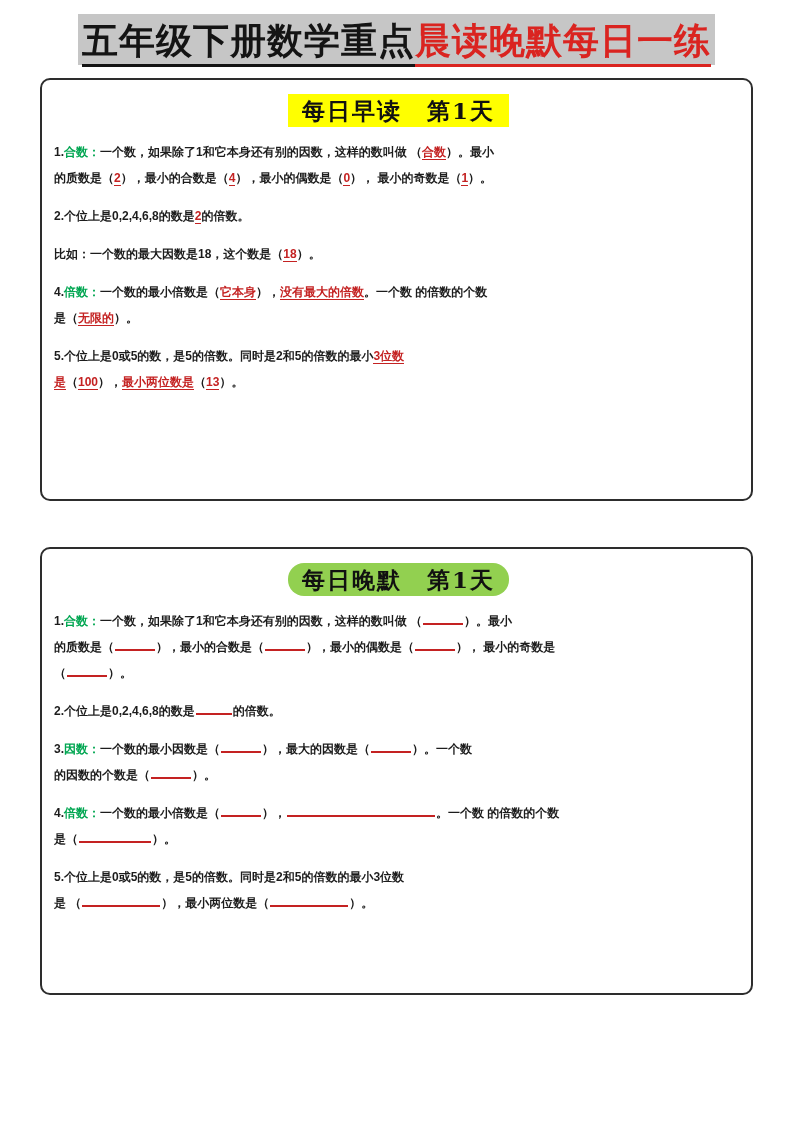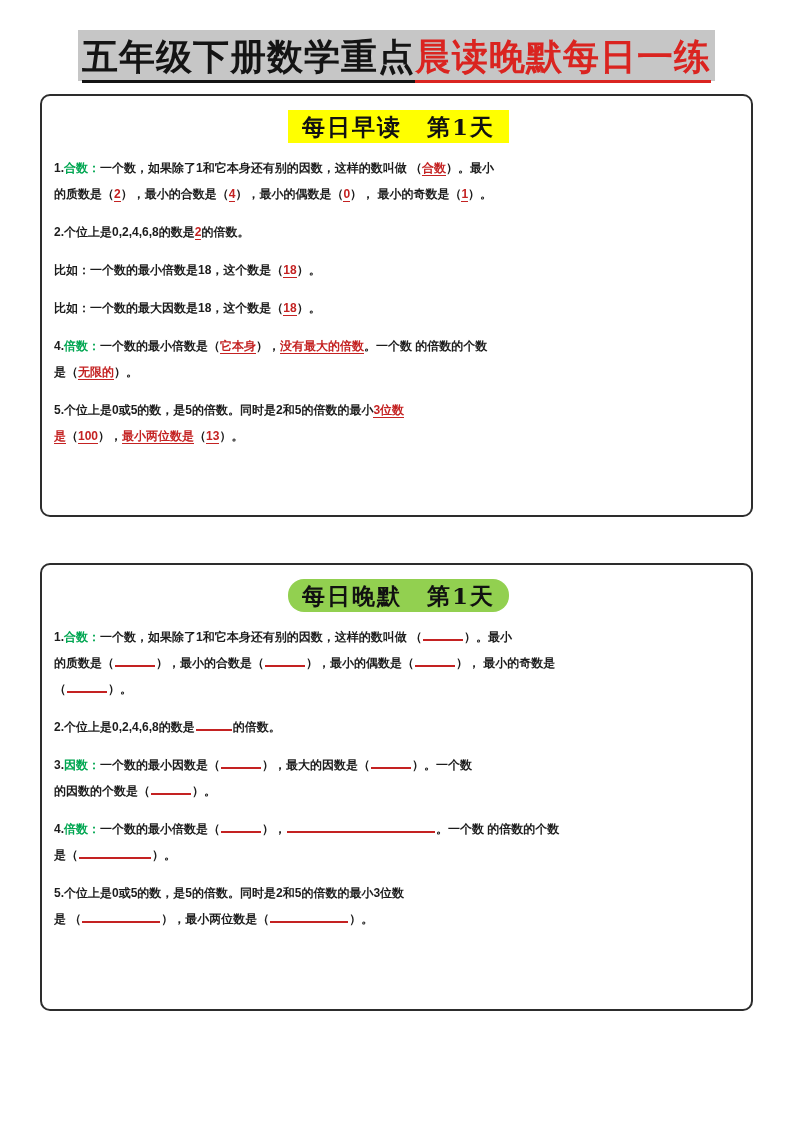--- a/index.html
+++ b/index.html
@@ -12,21 +12,21 @@
     --morning-bg:#ffff00;
     --evening-bg:#92d050;
   }
   *{box-sizing:border-box;}
   html,body{margin:0;padding:0;}
   body{
     width:793px;height:1122px;background:#ffffff;
     font-family:"Liberation Sans","DejaVu Sans",sans-serif;
     overflow:hidden;
   }
-  .title-wrap{text-align:center;margin-top:30px;}
+  .title-wrap{text-align:center;margin-top:14px;}
   .title{
     display:inline-block;background:var(--title-bg);
     font-family:"DejaVu Serif","Liberation Serif",serif;
     font-weight:700;font-size:36px;line-height:1.35;
     padding:2px 4px 0 4px;letter-spacing:1px;white-space:nowrap;
   }
   .title .seg{padding-bottom:3px;}
   .title .seg-black{color:var(--title-black);border-bottom:3px solid var(--title-black);}
   .title .seg-red{color:var(--title-red);border-bottom:3px solid var(--title-red);}
   .card{
@@ -61,21 +61,20 @@
   <h1 class="title" id="title" style="margin:0"><span class="seg seg-black">五年级下册数学重点</span><span class="seg seg-red">晨读晚默每日一练</span></h1>
 </div>
 
 <section class="card card-1">
   <div class="card-header-wrap">
     <div class="card-header" id="hdr0" style="background: rgb(255, 255, 0);">每日早读　第1天</div>
   </div>
   <div class="paras">
       <div class="para"><span>1.</span><span class="kw">合数：</span><span>一个数，如果除了1和它本身还有别的因数，这样的数叫做 （</span><span class="ans">合数</span><span>）。最小</span><br><span>的质数是（</span><span class="ans">2</span><span>），最小的合数是（</span><span class="ans">4</span><span>），最小的偶数是（</span><span class="ans">0</span><span>）， 最小的奇数是（</span><span class="ans">1</span><span>）。</span></div>
       <div class="para"><span>2.个位上是0,2,4,6,8的数是</span><span class="ans">2</span><span>的倍数。</span></div>
-      <div class="para"><span>比如：一个数的最小倍数是18，这个数是（</span><span class="ans">18</span><span>）。</span></div>
       <div class="para"><span>比如：一个数的最大因数是18，这个数是（</span><span class="ans">18</span><span>）。</span></div>
       <div class="para"><span>4.</span><span class="kw">倍数：</span><span>一个数的最小倍数是（</span><span class="ans">它本身</span><span>），</span><span class="ans">没有最大的倍数</span><span>。一个数 的倍数的个数</span><br><span>是（</span><span class="ans">无限的</span><span>）。</span></div>
       <div class="para"><span>5.个位上是0或5的数，是5的倍数。同时是2和5的倍数的最小</span><span class="ans">3位数</span><br><span class="ans">是</span><span>（</span><span class="ans">100</span><span>），</span><span class="ans">最小两位数是</span><span>（</span><span class="ans">13</span><span>）。</span></div>
     </div>
 </section>
 
 <section class="card card-2">
   <div class="card-header-wrap">
     <div class="card-header" id="hdr1" style="background: rgb(146, 208, 80); border-radius: 16px;">每日晚默　第1天</div>
   </div>

